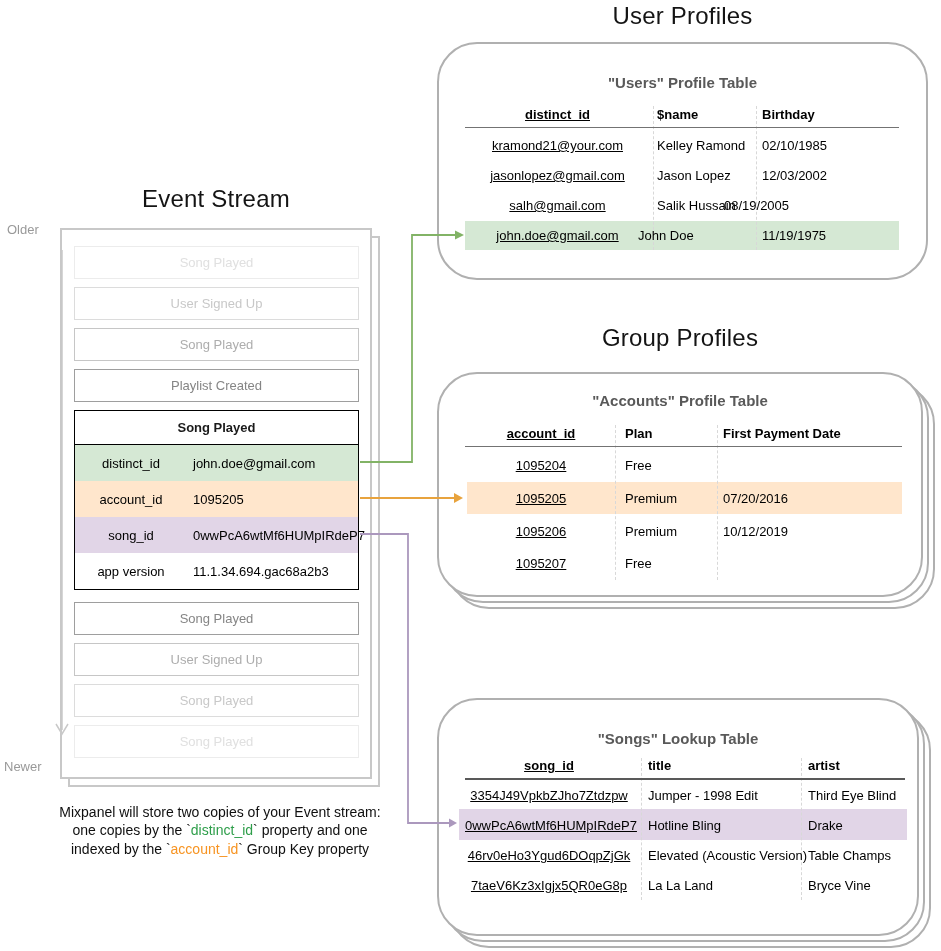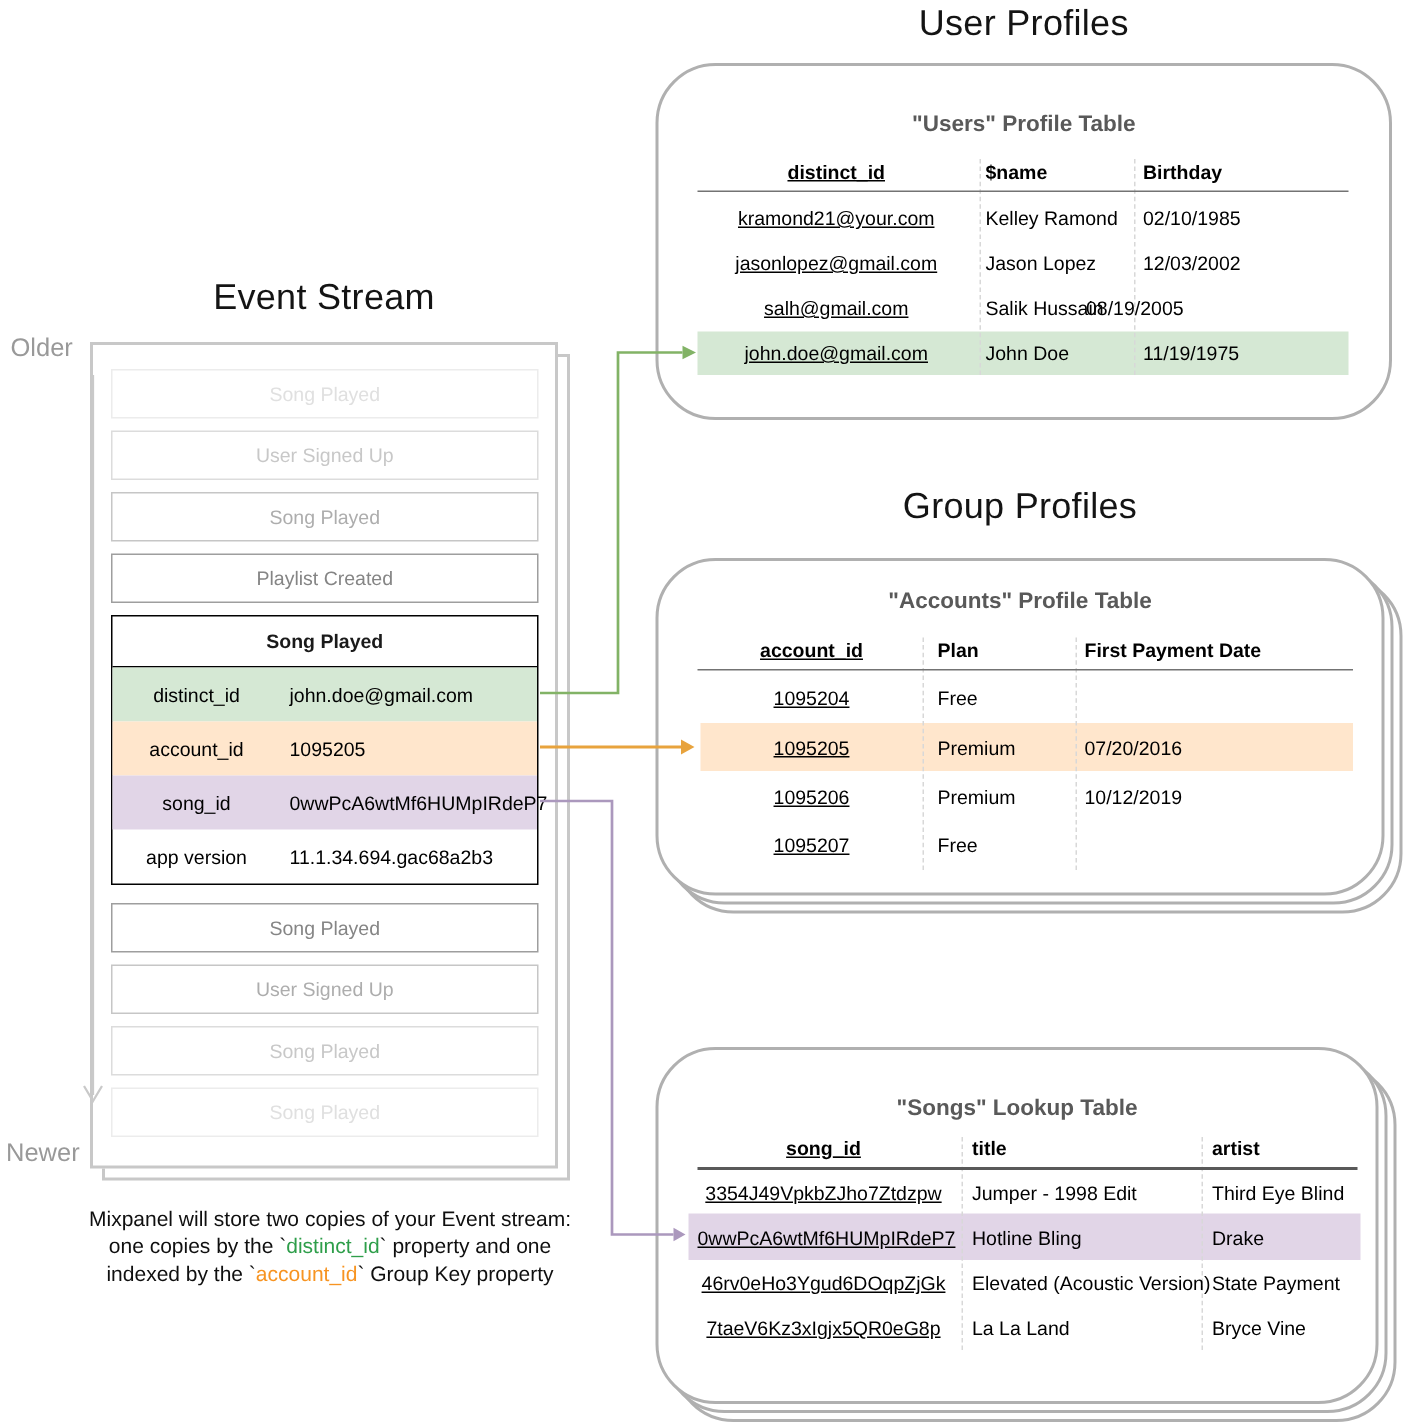--- a/index.html
+++ b/index.html
@@ -25,21 +25,21 @@
   .lv1{border-color:#ececec;color:#e0e0e0;}
   .lv2{border-color:#dcdcdc;color:#c8c8c8;}
   .lv3{border-color:#c6c6c6;color:#adadad;}
   .lv4{border-color:#9e9e9e;color:#858585;}
   .sel-evt{left:74px;width:285px;border:1px solid #000;background:#fff;box-sizing:border-box;}
   .sel-hdr{height:33px;border-bottom:1px solid #000;display:flex;align-items:center;justify-content:center;
            font-size:13px;font-weight:bold;color:#1a1a1a;}
   .prop-row{height:36px;display:flex;align-items:center;font-size:13px;color:#000;}
   .prop-key{width:112px;text-align:center;flex:0 0 112px;}
   .prop-val{margin-left:6px;white-space:nowrap;}
-  .muted{color:#999;font-size:17px;}
+  .muted{color:#999;font-size:13px;}
   .caption{font-size:14px;line-height:1.32;text-align:center;color:#0f0f0f;}
   .cap-green{color:#2e9e4a;}
   .cap-orange{color:#f79422;}
   svg.overlay{position:absolute;left:0;top:0;pointer-events:none;}
 </style>
 </head>
 <body>
 
 <div id="canvas">
 
@@ -123,21 +123,21 @@
 
   <div class="abs cell key" style="left:465px;top:168px;width:185px;">jasonlopez@gmail.com</div>
   <div class="abs cell" style="left:657px;top:168px;">Jason Lopez</div>
   <div class="abs cell" style="left:762px;top:168px;">12/03/2002</div>
 
   <div class="abs cell key" style="left:465px;top:198px;width:185px;">salh@gmail.com</div>
   <div class="abs cell" style="left:657px;top:198px;">Salik Hussain</div>
   <div class="abs cell" style="left:724px;top:198px;">08/19/2005</div>
 
   <div class="abs cell key" style="left:465px;top:228px;width:185px;">john.doe@gmail.com</div>
-  <div class="abs cell" style="left:657px;top:228px;">John Doe</div>
+  <div class="abs cell" style="left:638px;top:228px;">John Doe</div>
   <div class="abs cell" style="left:762px;top:228px;">11/19/1975</div>
 
   <div class="abs section-title" style="left:437px;top:324px;width:486px;">Group Profiles</div>
   <div class="abs card" style="left:449px;top:384px;width:486px;height:225px;"></div>
   <div class="abs card" style="left:443px;top:378px;width:486px;height:225px;"></div>
   <div class="abs card" style="left:437px;top:372px;width:486px;height:225px;"></div>
   <div class="abs card-title" style="left:437px;top:392px;width:486px;">"Accounts" Profile Table</div>
 
   <div class="abs band" style="left:467px;top:482px;width:435px;height:32px;background:#ffe6cc;"></div>
 
@@ -184,21 +184,21 @@
   <div class="abs cell key" style="left:465px;top:788px;width:168px;">3354J49VpkbZJho7Ztdzpw</div>
   <div class="abs cell" style="left:648px;top:788px;">Jumper - 1998 Edit</div>
   <div class="abs cell" style="left:808px;top:788px;">Third Eye Blind</div>
 
   <div class="abs cell key" style="left:465px;top:818px;width:168px;">0wwPcA6wtMf6HUMpIRdeP7</div>
   <div class="abs cell" style="left:648px;top:818px;">Hotline Bling</div>
   <div class="abs cell" style="left:808px;top:818px;">Drake</div>
 
   <div class="abs cell key" style="left:465px;top:848px;width:168px;">46rv0eHo3Ygud6DOqpZjGk</div>
   <div class="abs cell" style="left:648px;top:848px;">Elevated (Acoustic Version)</div>
-  <div class="abs cell" style="left:808px;top:848px;">State Payment</div>
+  <div class="abs cell" style="left:808px;top:848px;">Table Champs</div>
 
   <div class="abs cell key" style="left:465px;top:878px;width:168px;">7taeV6Kz3xIgjx5QR0eG8p</div>
   <div class="abs cell" style="left:648px;top:878px;">La La Land</div>
   <div class="abs cell" style="left:808px;top:878px;">Bryce Vine</div>
 
   <svg class="overlay" width="941" height="951" viewBox="0 0 941 951">
 
     <g>
       <line x1="62" y1="250" x2="62" y2="730" stroke="#c9c9c9" stroke-width="1.5"></line>
       <polyline points="56,724 62,734 68,724" fill="none" stroke="#c9c9c9" stroke-width="1.5"></polyline>

